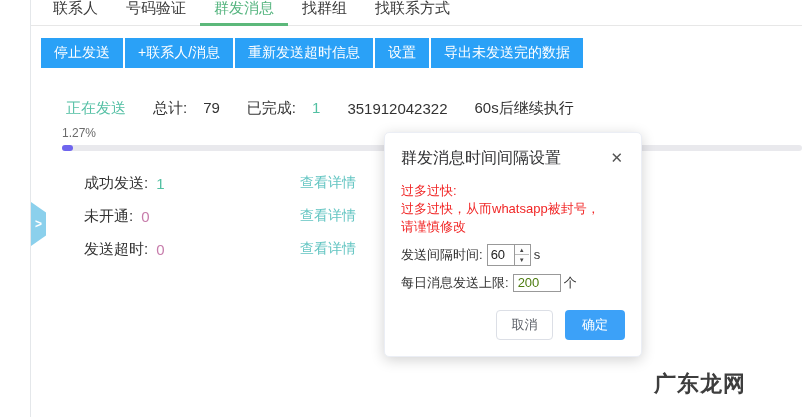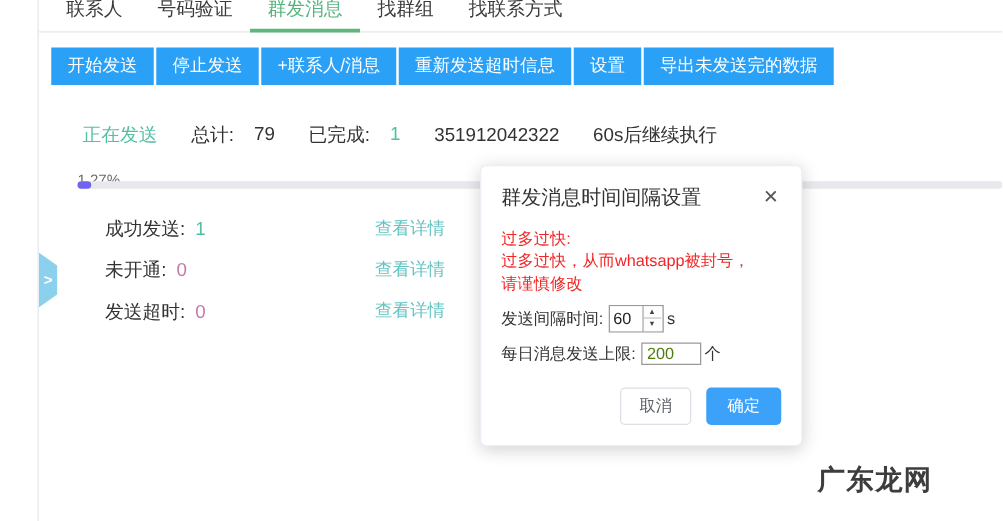--- a/index.html
+++ b/index.html
@@ -38,21 +38,21 @@
   }
 
   
   .statusline { position:absolute; left:66px; top:99px; display:flex; gap:27px; font-size:15px; align-items:center; }
   .sending { color:#55c0a5; }
   .pair { display:flex; gap:16px; }
   .val-teal { color:#52c0a2; }
   .val-pink { color:#c77cab; }
 
   
-  .pct { position:absolute; left:62px; top:126px; font-size:12px; color:#6b6b6b;margin-top:11px; }
+  .pct { position:absolute; left:62px; top:126px; font-size:12px; color:#6b6b6b; }
   .ptrack { position:absolute; left:62px; top:145px; width:740px; height:6px; background:#e9e9ed; border-radius:3px; }
   .pfill { width:1.4%; min-width:11px; height:6px; background:#6f65ee; border-radius:3px; }
 
   
   .stats { position:absolute; left:66px; top:173px; width:290px; }
   .srow { display:flex; align-items:center; height:20px; margin-bottom:13px; font-size:15px;margin-left:18px; }
   .srow .lbl { margin-right:8px; }
   .detail-link { margin-left:auto; color:#63c5c2; font-size:14px; cursor:pointer; text-decoration:none; }
 
   
@@ -101,21 +101,20 @@
 
 <div class="tabbar">
   <div class="tab">联系人</div>
   <div class="tab">号码验证</div>
   <div class="tab active">群发消息</div>
   <div class="tab">找群组</div>
   <div class="tab">找联系方式</div>
 </div>
 
 <div class="toolbar">
-  <button class="tbtn">开始发送</button>
   <button class="tbtn">停止发送</button>
   <button class="tbtn">+联系人/消息</button>
   <button class="tbtn">重新发送超时信息</button>
   <button class="tbtn">设置</button>
   <button class="tbtn">导出未发送完的数据</button>
 </div>
 
 <div class="statusline">
   <span class="sending">正在发送</span>
   <span class="pair">

